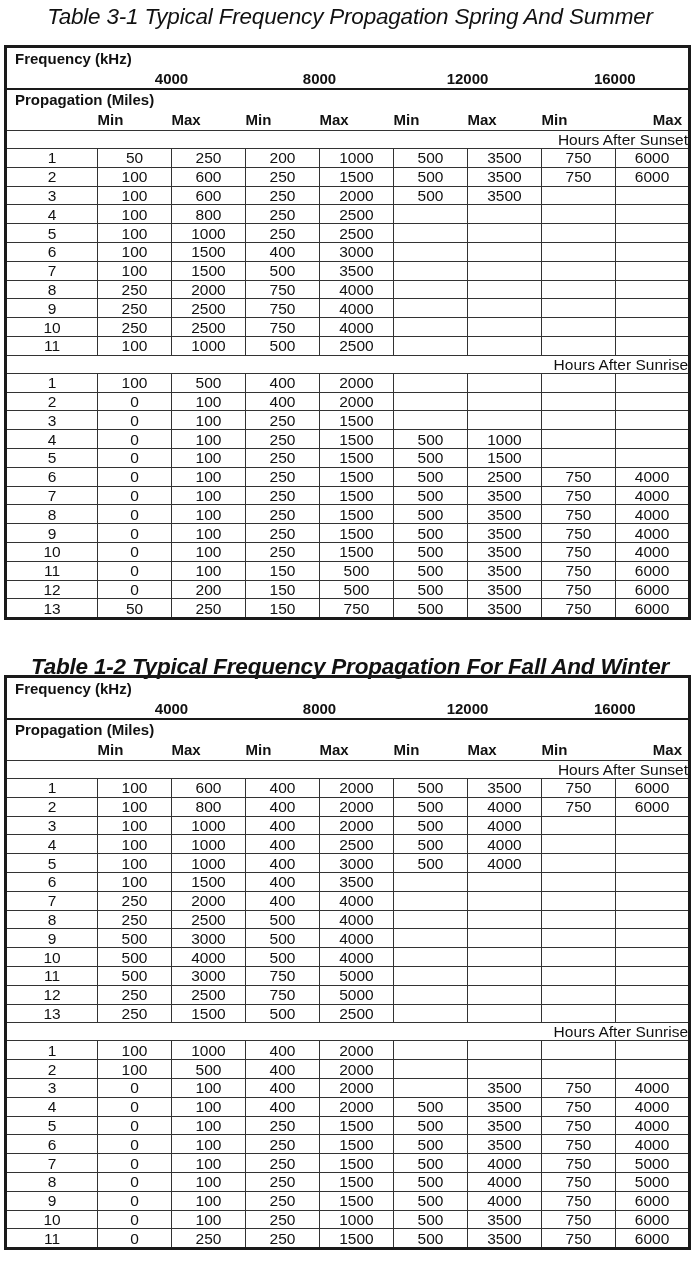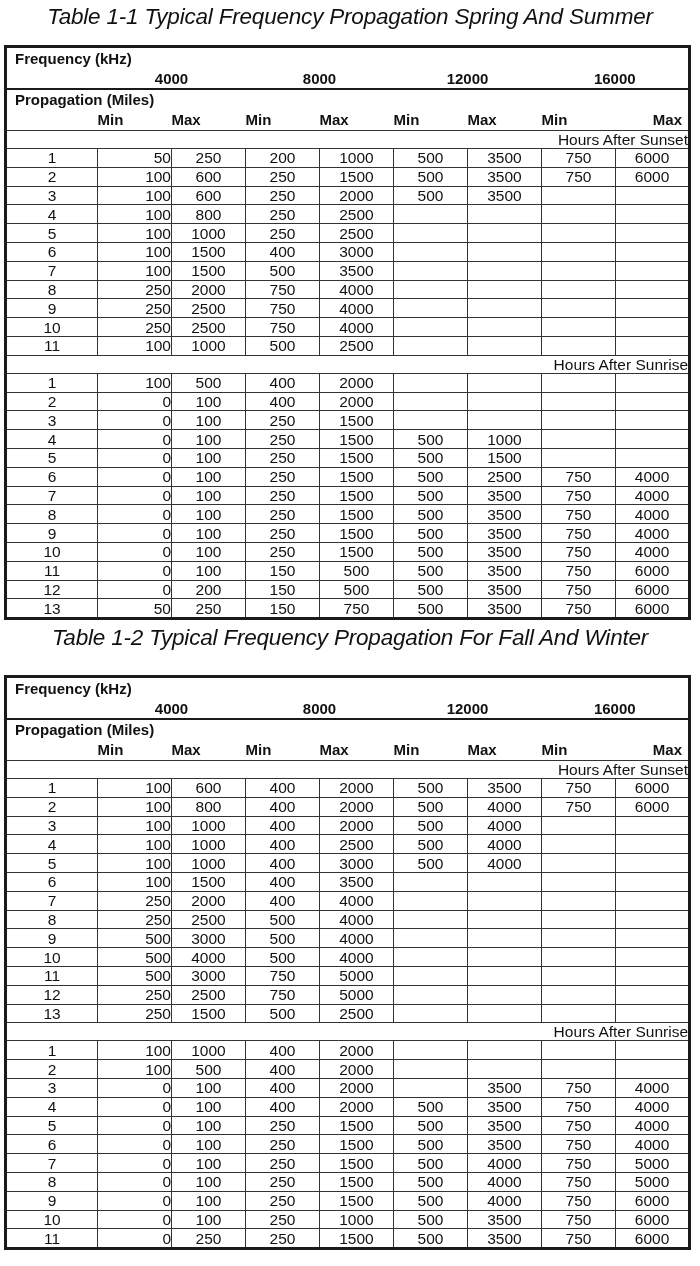--- a/index.html
+++ b/index.html
@@ -26,27 +26,27 @@
   .hdr-freq { border-bottom: 2px solid #1a1a1a; }
   .hdr-mm td { text-align: left; height: 20px; line-height: 20px; }
   .hdr-mm td.r { text-align: right; padding-right: 6px; }
   .section td {
     font-size: 15.5px; padding-left: 8px; height: 17px; line-height: 17px;
     border-top: 1.5px solid #333; border-bottom: 1.5px solid #333; text-align: right;
   }
   .row td {
     border: 1.5px solid #333; text-align: center;
   }
-  .row td.min { text-align: right; }
+  .row td.min { text-align: center; }
 </style>
 </head>
 <body>
 
 <div id="doc">
-    <div class="caption" style="top: 4px;">Table 1-1  Typical Frequency Propagation Spring And Summer</div>
+    <div class="caption" style="top: 4px;">Table 3-1  Typical Frequency Propagation Spring And Summer</div>
     <table class="tbl" style="top: 45px;">
       <colgroup>
         <col class="c0">
         <col class="cn">
         <col class="cn">
         <col class="cn">
         <col class="cn">
         <col class="cn">
         <col class="cn">
         <col class="cn">
@@ -342,21 +342,21 @@
           <td>250</td>
           <td>150</td>
           <td>750</td>
           <td>500</td>
           <td>3500</td>
           <td>750</td>
           <td>6000</td>
         </tr>
       </tbody>
     </table>
-    <div class="caption" style="top: 625px;">Table 1-2  Typical Frequency Propagation For Fall And Winter</div>
+    <div class="caption" style="top: 654px; font-weight: bold;">Table 1-2  Typical Frequency Propagation For Fall And Winter</div>
     <table class="tbl" style="top: 675px;">
       <colgroup>
         <col class="c0">
         <col class="cn">
         <col class="cn">
         <col class="cn">
         <col class="cn">
         <col class="cn">
         <col class="cn">
         <col class="cn">

